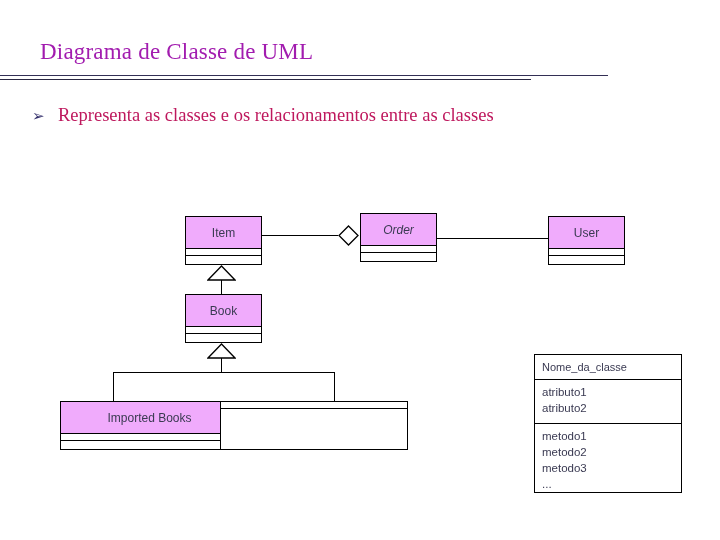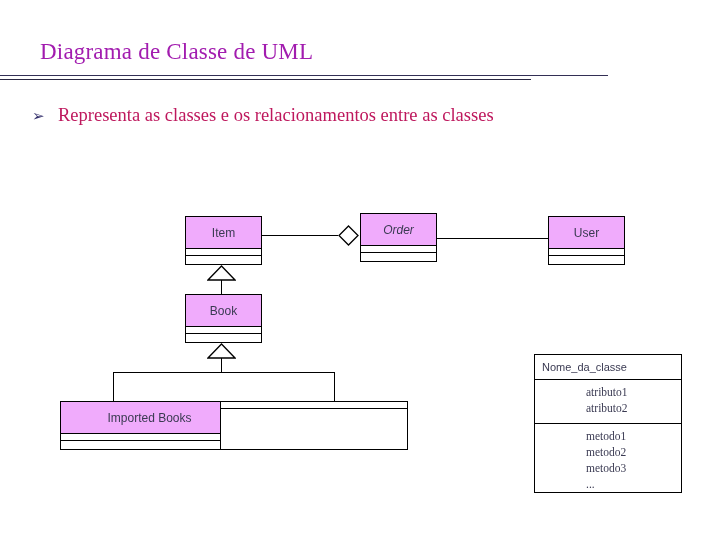--- a/index.html
+++ b/index.html
@@ -135,26 +135,25 @@
     box-sizing: border-box;
     height: 44px;
     border-bottom: 1px solid #000000;
     padding: 4px 0 0 7px;
   }
   #legend-methods {
     box-sizing: border-box;
     padding: 4px 0 0 7px;
   }
   .legend-line {
-    font-family: Liberation Serif, serif;
+    font-family: Liberation Sans, sans-serif;
     font-size: 11.5px;
     line-height: 16px;
     color: #3a3a52;
     white-space: nowrap;
-    margin-left: 44px;
   }
 
   
   .conn {
     position: absolute;
     background: #000000;
   }
   .conn-h { height: 1px; }
   .conn-v { width: 1px; }
 

